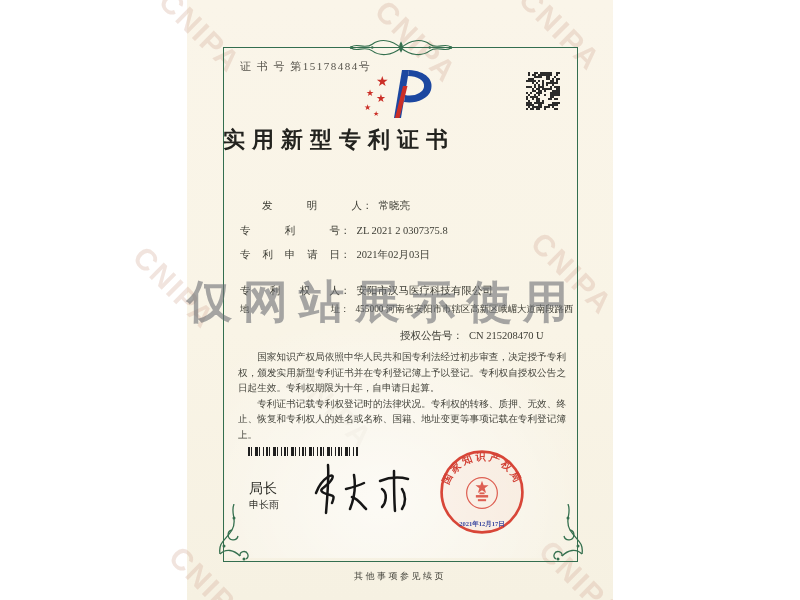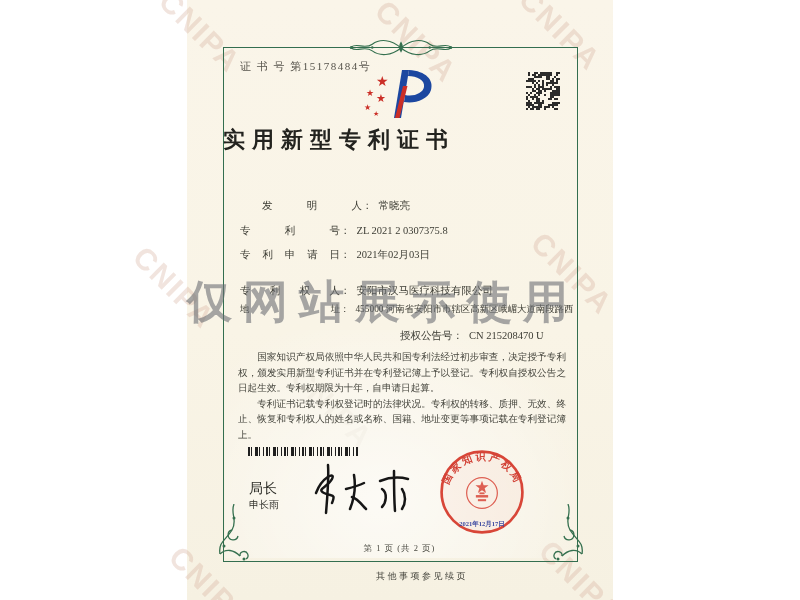--- a/index.html
+++ b/index.html
@@ -43,21 +43,21 @@
        #1f1f1f 0 2px,transparent 2px 3px,#1f1f1f 3px 4px,transparent 4px 7px,
        #1f1f1f 7px 10px,transparent 10px 11px,#1f1f1f 11px 12px,transparent 12px 15px,
        #1f1f1f 15px 16px,transparent 16px 18px);}
   .signer-title{position:absolute;left:249px;top:480px;font-size:14px;color:#2f2f29;}
   .signer-name{position:absolute;left:249px;top:498px;font-size:10px;color:#2f2f29;}
   .signature{position:absolute;left:302px;top:458px;width:118px;height:60px;}
   .seal{position:absolute;left:438px;top:448px;width:88px;height:88px;opacity:.93;}
   .page-indicator{position:absolute;left:223px;top:543px;width:353px;text-align:center;
          font-size:8.5px;letter-spacing:1px;color:#4a4a42;}
   .footer-note{position:absolute;left:187px;top:570px;width:426px;text-align:center;
-         font-size:9px;letter-spacing:2.5px;color:#3e3e36;margin-left:22px;}
+         font-size:9px;letter-spacing:2.5px;color:#3e3e36;}
   .big-wm{position:absolute;left:187px;top:272px;width:426px;text-align:left;white-space:nowrap;
          font-family:"Liberation Sans","DejaVu Sans",sans-serif;font-size:45px;font-weight:700;
          letter-spacing:11px;color:rgba(104,107,112,0.58);pointer-events:none;}
 </style>
 </head>
 <body>
 
 <div class="page">
 
   <div class="paper"></div>
@@ -361,18 +361,17 @@
     <g fill="#d6392b" opacity="0.85">
       <circle cx="43" cy="44" r="15" fill="none" stroke="#d6392b" stroke-width="1.2"></circle>
       <polygon points="43,32 44.6,36.5 49.4,36.5 45.6,39.4 47,44 43,41.2 39,44 40.4,39.4 36.6,36.5 41.4,36.5"></polygon>
       <rect x="37" y="46" width="12" height="2.4"></rect>
       <rect x="39" y="50" width="8" height="2"></rect>
       <rect x="40.5" y="43.4" width="5" height="1.8"></rect>
     </g>
     <text x="43" y="76" font-size="6.4" fill="#2b3a9a" text-anchor="middle" font-weight="bold">2021年12月17日</text>
   </svg>
 
-  <div class="page-indicator">第 1 页 (共 2 页)</div>
   <div class="footer-note">其他事项参见续页</div>
 
   <div class="big-wm">仅网站展示使用</div>
 
 </div>
 
 </body></html>

